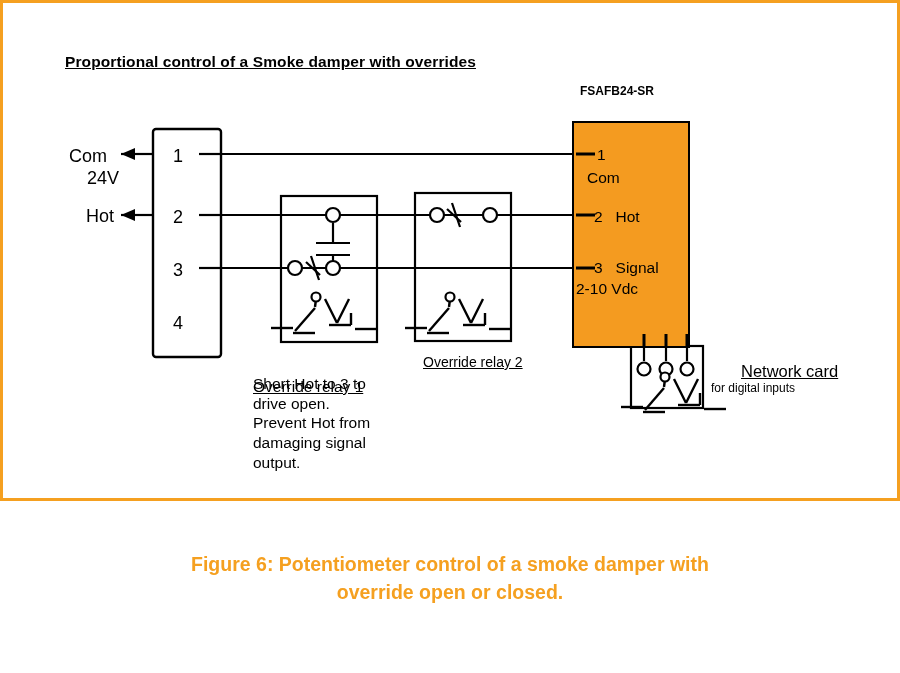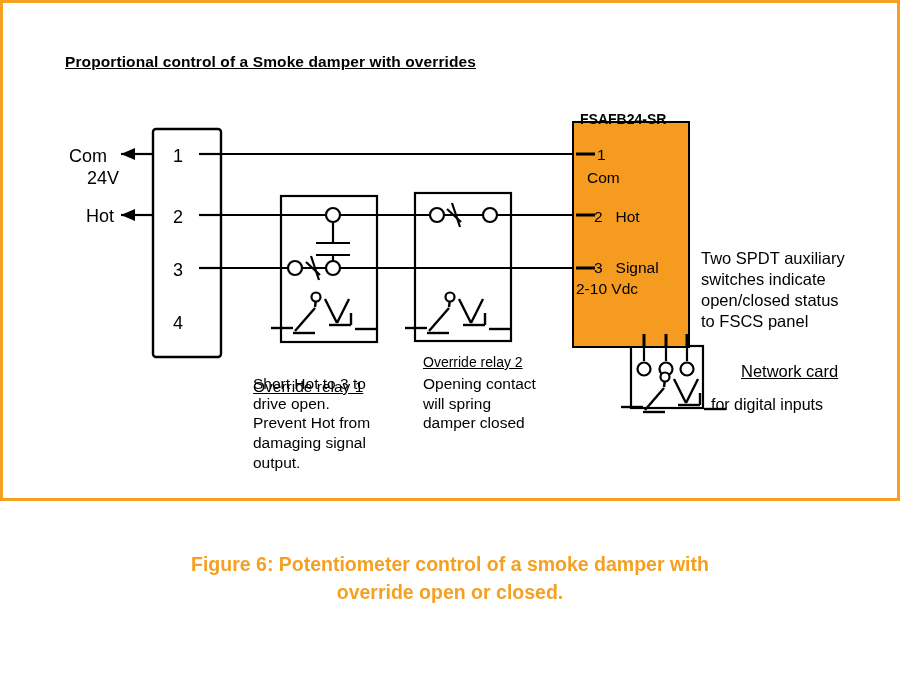--- a/index.html
+++ b/index.html
@@ -6,30 +6,30 @@
   body{width:900px;height:673px;font-family:"Liberation Sans",sans-serif;overflow:hidden;}
   #page{position:relative;width:900px;height:501px;background:#ffffff;box-sizing:border-box;border:3px solid #F5A020;text-decoration:underline;}
   .abs{position:absolute;}
   .txt{color:#000;line-height:1.18;white-space:pre;}
   #title{left:62px;top:50px;font-size:15.5px;font-weight:bold;text-decoration:underline;letter-spacing:.1px;}
   .lbl{font-size:18px;}
   #lab-com{left:66px;top:143px;}
   #lab-24v{left:84px;top:165px;}
   #lab-hot{left:83px;top:203px;}
   #lab-min{left:55px;top:333px;font-size:18px;line-height:1.28;}
-  #lab-fsafb{left:577px;top:108px;font-size:14px;font-weight:bold;}
+  #lab-fsafb{left:577px;top:81px;font-size:12px;font-weight:bold;}
   .orange-txt{color:#000;font-size:15.5px;}
   #ot1{left:594px;top:143px;}
   #ot1b{left:584px;top:166px;}
   #ot2{left:591px;top:205px;}
   #ot3{left:591px;top:256px;}
   #ot3b{left:573px;top:277px;}
   #note-spdt{left:698px;top:245px;font-size:16.5px;line-height:1.27;}
   #note-net-h{left:708px;top:359px;font-size:16.5px;text-decoration:underline;margin-left:30px;}
-  #note-net-b{left:708px;top:393px;font-size:16px;}
+  #note-net-b{left:708px;top:378px;font-size:12px;}
   #cap-r1-h{left:250px;top:351px;font-size:15.5px;text-decoration:underline;margin-top:24px;}
   #cap-r1-b{left:250px;top:371px;font-size:15.5px;line-height:1.27;}
   #cap-r2-h{left:420px;top:351px;font-size:14px;text-decoration:underline;}
   #cap-r2-b{left:420px;top:371px;font-size:15.5px;line-height:1.27;}
   #figcap{left:0;right:0;top:547px;text-align:center;color:#F5A020;font-size:19.5px;font-weight:bold;line-height:1.45;}
   svg{position:absolute;left:0;top:0;}
   .pin{font-size:18px;fill:#000;font-family:"Liberation Sans",sans-serif;}
 </style>
 </head>
 <body>
@@ -170,27 +170,20 @@
   <div class="abs txt lbl" id="lab-24v">24V</div>
   <div class="abs txt lbl" id="lab-hot">Hot</div>
 
   <div class="abs txt" id="cap-r1-h">Override relay 1</div>
   <div class="abs txt" id="cap-r1-b">Short Hot to 3 to
 drive open.
 Prevent Hot from
 damaging signal
 output.</div>
   <div class="abs txt" id="cap-r2-h">Override relay 2</div>
-  <div class="abs txt" id="cap-r2-b">Opening contact
-will spring
-damper closed</div>
 
-  <div class="abs txt" id="note-spdt">Two SPDT auxiliary
-switches indicate
-open/closed status
-to FSCS panel</div>
   <div class="abs txt" id="note-net-h">Network card</div>
   <div class="abs txt" id="note-net-b">for digital inputs</div>
 
   <div class="abs txt" id="figcap">Figure 6: Potentiometer control of a smoke damper with
 override open or closed.</div>
 
 </div>
 
 </body></html>

